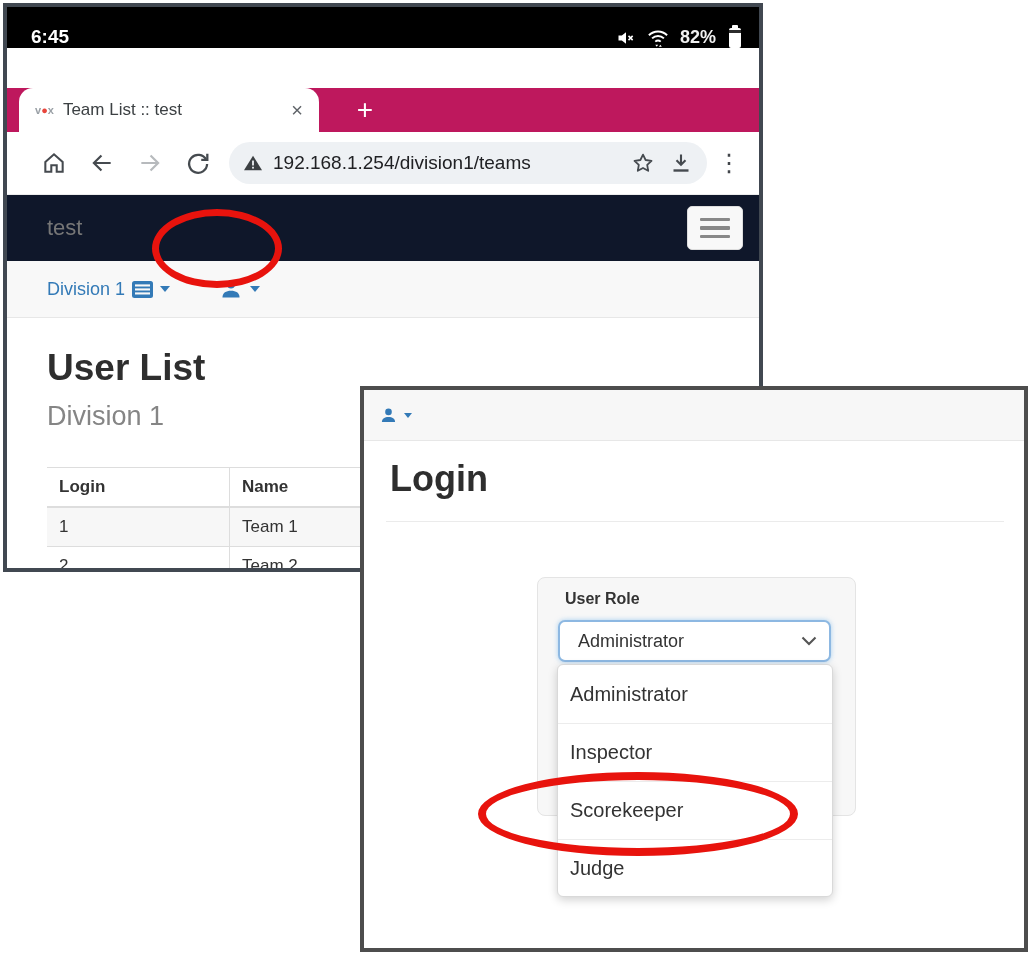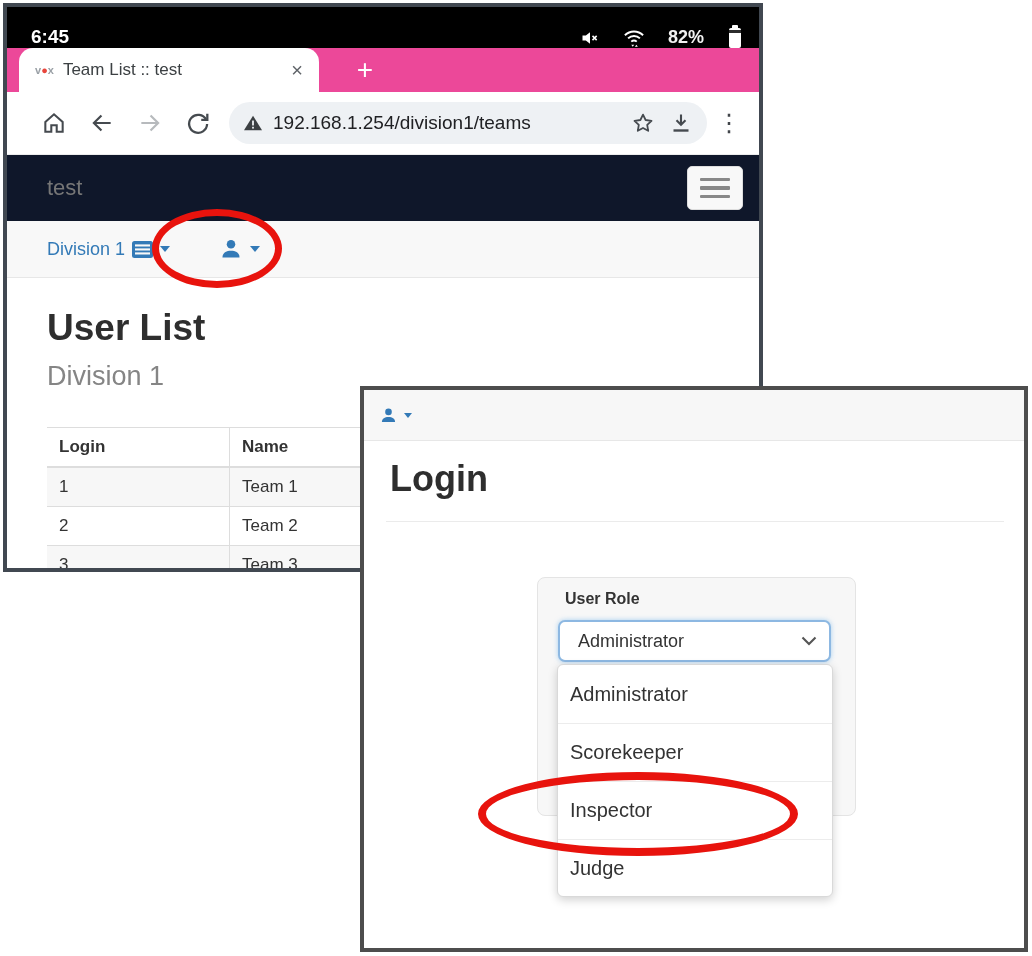--- a/index.html
+++ b/index.html
@@ -11,28 +11,28 @@
   .shot1{position:absolute;left:3px;top:3px;width:760px;height:569px;
          border:4px solid #414851;background:#fff;box-sizing:border-box;overflow:hidden;}
   .shot2{position:absolute;left:360px;top:386px;width:668px;height:566px;
          border:4px solid #4d4d4d;background:#fff;box-sizing:border-box;overflow:hidden;z-index:20;}
 
   
   .statusbar{height:37px;background:#000;display:flex;align-items:flex-end;
              padding:4px 18px 0 24px;color:#fff;font-weight:bold;}
   .statusbar .time{font-size:19px;}
   .statusbar .spacer{flex:1;}
-  .statusbar .sicons{display:flex;align-items:center;gap:23px;}
+  .statusbar .sicons{display:flex;align-items:center;gap:11px;}
   .statusbar .pct{font-size:18px;color:#f2f2f2;}
   .batt{width:12px;height:20px;position:relative;background:#fff;border-radius:2px;margin-left:2px;}
   .batt:before{content:"";position:absolute;top:-3px;left:3px;width:6px;height:3px;background:#fff;border-radius:1px 1px 0 0;}
   .batt:after{content:"";position:absolute;top:2px;left:0;width:12px;height:3px;background:#2b2b2b;}
 
   
-  .tabstrip{height:44px;background:#ec4899;position:relative;}
+  .tabstrip{height:44px;background:#be185d;position:relative;margin-top:40px;}
   .tab{position:absolute;left:12px;top:0;width:300px;height:44px;background:#fff;
        border-radius:14px 14px 0 0;display:flex;align-items:center;padding:0 10px 0 16px;box-sizing:border-box;}
   .favicon{font-size:11px;color:#9aa0a6;font-weight:bold;letter-spacing:0;white-space:nowrap;}
   .favicon .dot{color:#e8453c;}
   .tab .title{font-size:17px;color:#3c4043;margin-left:9px;flex:1;white-space:nowrap;overflow:hidden;}
   .tab .close{font-size:20px;color:#5f6368;padding:0 6px;}
   .newtab{position:absolute;left:336px;top:0;width:44px;height:44px;color:#fff;
           font-size:28px;display:flex;align-items:center;justify-content:center;font-weight:300;}
 
   
@@ -267,22 +267,22 @@
         <span>
           <svg width="16" height="10" viewBox="0 0 16 10">
               <path d="M1.5 1.5L8 8l6.5-6.5" fill="none" stroke="#555" stroke-width="2.1"></path>
             </svg>
         </span>
       </div>
     </div>
 
     <div class="droplist">
       <div class="dropopt">Administrator</div>
+      <div class="dropopt">Inspector</div>
       <div class="dropopt">Scorekeeper</div>
-      <div class="dropopt">Inspector</div>
       <div class="dropopt">Judge</div>
     </div>
   </div>
 
   <div class="ring ring1"></div>
   <div class="ring ring2"></div>
 
 </div>
 
 </body></html>

